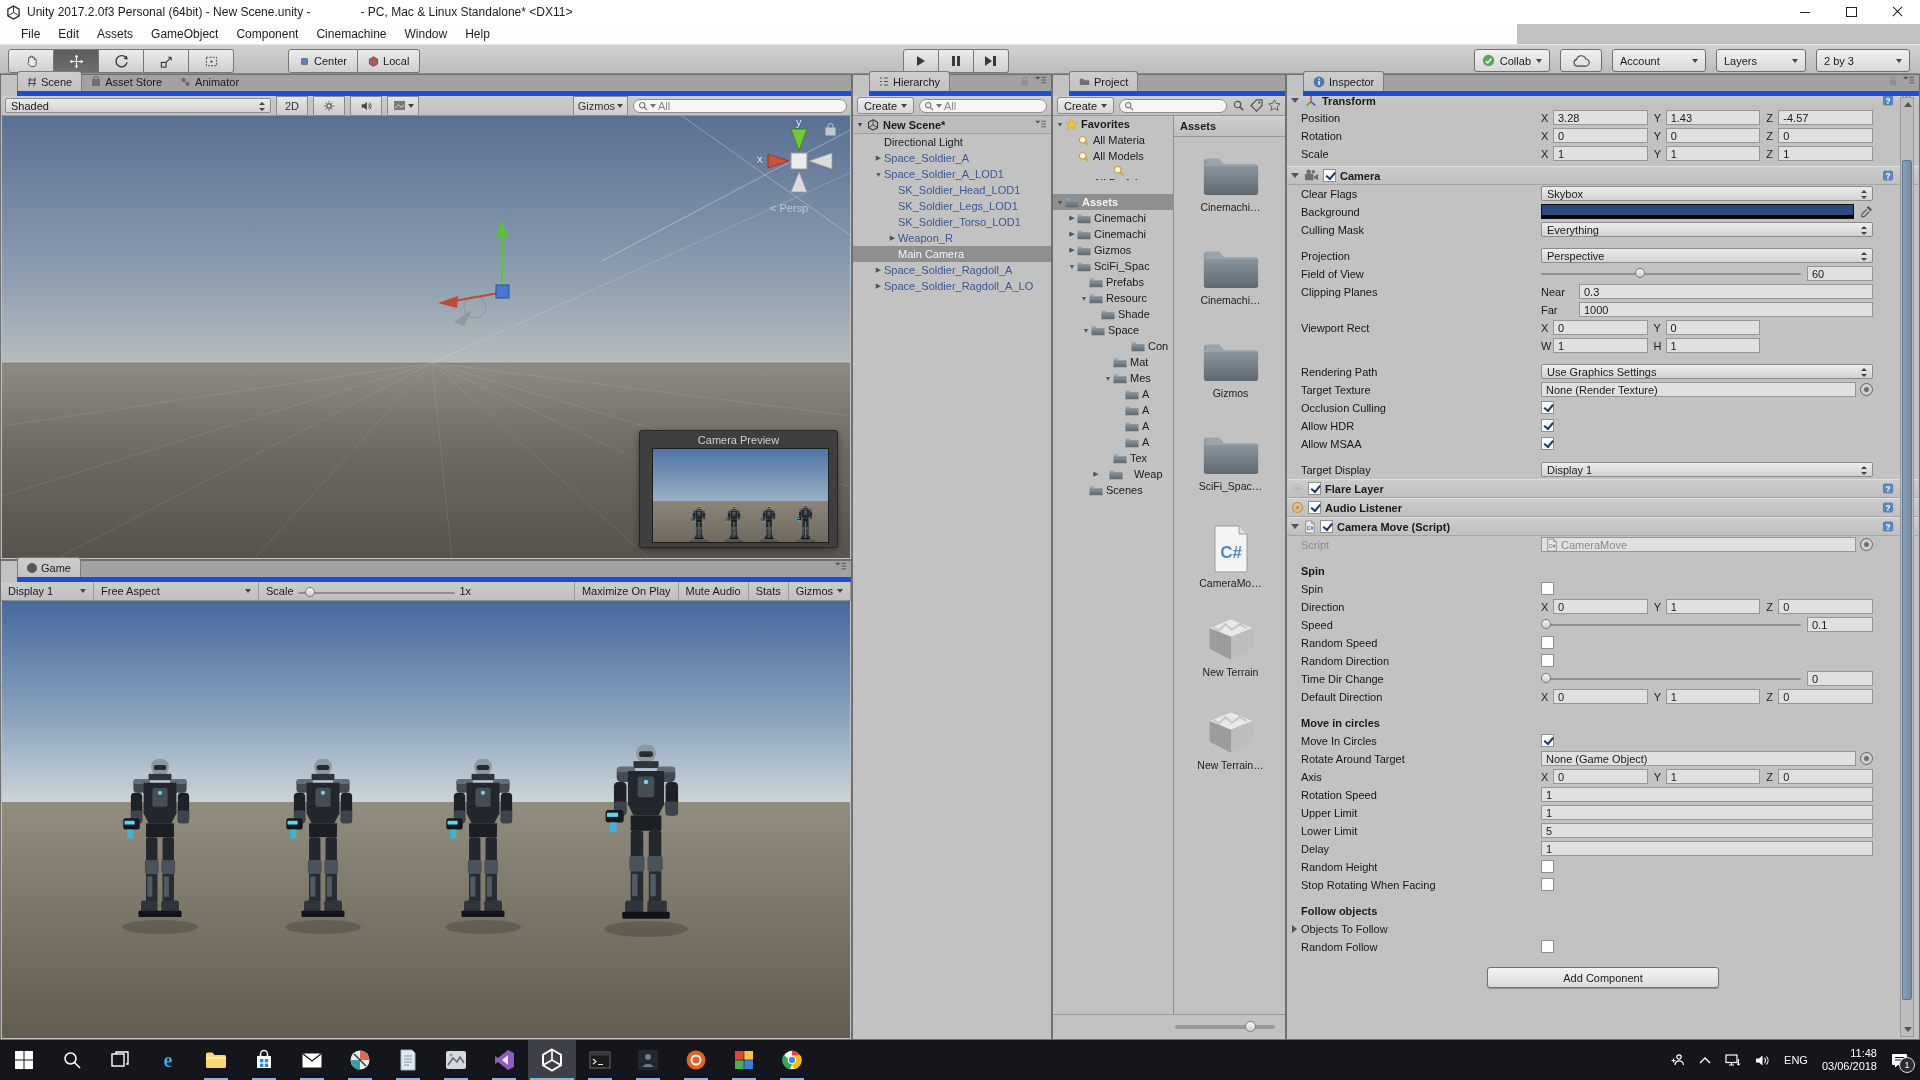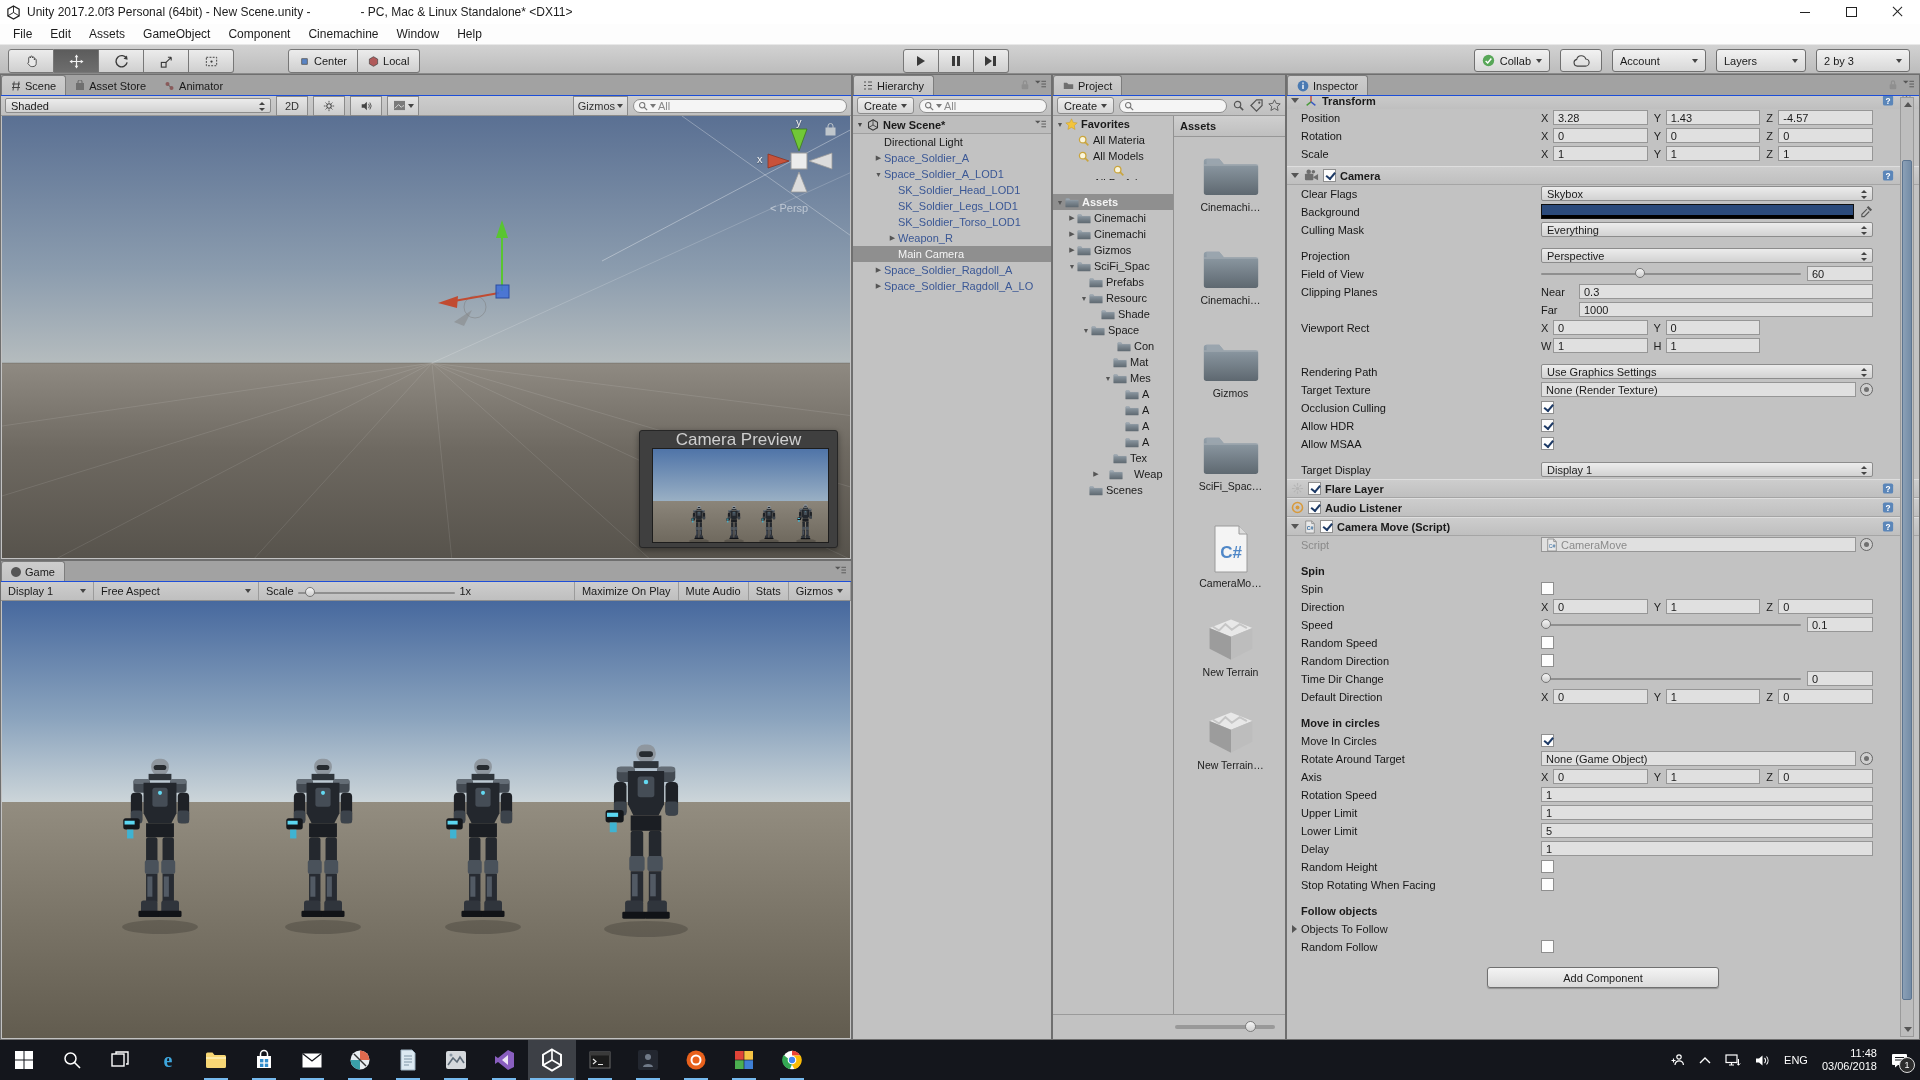--- a/index.html
+++ b/index.html
@@ -9,57 +9,57 @@
   
   .titlebar{position:absolute;left:0;top:0;width:1920px;height:24px;background:#fff;display:flex;align-items:center;}
   .tb-icon{margin:0 6px 0 6px}
   .tb-title{font-size:12px;color:#1c1c1c;white-space:pre;}
   .winbtns{position:absolute;right:0;top:0;height:24px;display:flex}
   .wbtn{width:46px;height:24px;display:flex;align-items:center;justify-content:center;position:relative}
   .wmin::after{content:"";width:10px;height:1px;background:#222}
   .wmax::after{content:"";width:9px;height:8px;border:1px solid #222}
   .wclose::before,.wclose::after{content:"";position:absolute;width:13px;height:1.2px;background:#222}
   .wclose::before{transform:rotate(45deg)} .wclose::after{transform:rotate(-45deg)}
-  .menubar{position:absolute;left:0;top:24px;width:1920px;height:20px;background:#fdfdfd;display:flex;align-items:center;padding-left:4px;box-sizing:border-box}
+  .menubar{position:absolute;left:0;top:24px;width:1517px;height:20px;background:#fdfdfd;display:flex;align-items:center;padding-left:12px;box-sizing:border-box}
   .menu-item{padding:0 9px;font-size:12px;color:#1c1c1c}
   .toolbar{position:absolute;left:0;top:44px;width:1920px;height:30px;background:linear-gradient(#d2d2d2,#bcbcbc);border-top:1px solid #e8e8e8;border-bottom:1px solid #8a8a8a;box-sizing:border-box}
   .toolgrp{position:absolute;left:8px;top:4px;display:flex}
   .tbtn{width:44px;height:22px;background:linear-gradient(#ececec,#cfcfcf);border:1px solid #777;border-left-width:0;
     display:flex;align-items:center;justify-content:center;color:#3a3a3a}
   .tbtn:first-child{border-left-width:1px;border-radius:3px 0 0 3px}
   .tbtn:last-child{border-radius:0 3px 3px 0}
   .tbtn.active{background:linear-gradient(#5c5c5c,#6e6e6e);color:#f2f2f2}
   .pivgrp{position:absolute;left:288px;top:4px;display:flex}
   .pbtn{height:22px;padding:0 10px;background:linear-gradient(#ececec,#cfcfcf);border:1px solid #777;border-left-width:0;display:flex;align-items:center;gap:4px;font-size:11px}
   .pbtn:first-child{border-left-width:1px;border-radius:3px 0 0 3px}
   .pbtn:last-child{border-radius:0 3px 3px 0}
   .playgrp{position:absolute;left:903px;top:4px;display:flex}
   .rightgrp{position:absolute;right:10px;top:4px;display:flex;gap:10px;align-items:center}
   .ddbtn{height:21px;background:linear-gradient(#f2f2f2,#d8d8d8);border:1px solid #707070;border-radius:3px;display:flex;align-items:center;gap:5px;padding:0 7px;font-size:11px}
   .caret{width:0;height:0;border-left:3.5px solid transparent;border-right:3.5px solid transparent;border-top:4px solid #444}
   
   .panel{position:absolute;background:#c2c2c2;border:1px solid #6f6f6f;box-sizing:border-box}
-  .tabstrip{position:absolute;left:0;top:0;right:0;height:21px;background:#a2a2a2;border-bottom:1px solid #1d4ed8;display:flex;align-items:flex-end;box-sizing:border-box}
+  .tabstrip{position:absolute;left:16px;top:0;right:0;height:21px;background:#a2a2a2;border-bottom:5px solid #1d4ed8;display:flex;align-items:flex-end;box-sizing:border-box}
   .tab{height:19px;display:flex;align-items:center;gap:4px;padding:0 9px;font-size:11px;color:#1a1a1a}
   .tab.active{background:linear-gradient(#cdcdcd,#c2c2c2);border:1px solid #7d7d7d;border-bottom:none;border-radius:3px 3px 0 0}
   .striptools{margin-left:auto;display:flex;align-items:center;gap:4px;padding-right:4px;height:21px}
   .ptoolbar{position:absolute;left:0;top:21px;right:0;height:20px;background:linear-gradient(#cdcdcd,#c0c0c0);border-bottom:1px solid #989898;display:flex;align-items:center;padding:0 4px;gap:5px;box-sizing:border-box}
   .createbtn{display:flex;align-items:center;gap:4px;height:15px;padding:0 6px;background:linear-gradient(#efefef,#d5d5d5);border:1px solid #8c8c8c;border-radius:3px}
   .pill{height:14px;border-radius:8px;background:#f5f5f5;border:1px solid #8f8f8f;display:flex;align-items:center;gap:2px;padding:0 8px 0 4px;color:#8a8a8a;box-sizing:border-box}
   .minibtn{height:18px;min-width:22px;padding:0 4px;background:linear-gradient(#e6e6e6,#cccccc);border:1px solid #8a8a8a;display:flex;align-items:center;justify-content:center;gap:2px;color:#333}
   
   #scene-panel{left:0;top:74px;width:852px;height:486px}
   .viewport{position:absolute;left:1px;top:41px;right:1px;bottom:1px;overflow:hidden}
   .scene-sky{position:absolute;left:0;top:0;right:0;height:247px;background:linear-gradient(180deg,#5a7093 0%,#8b9cae 62%,#b5bcbe 100%)}
   .scene-ground{position:absolute;left:0;top:247px;right:0;bottom:0;background:linear-gradient(180deg,#8f8a82 0%,#6e6961 45%,#57534c 100%)}
   .overlay{position:absolute;left:0;top:0}
   .axis-label{position:absolute;color:#f2f2f2;font-size:11px;text-shadow:0 1px 1px rgba(0,0,0,.4)}
   .persp-label{position:absolute;color:rgba(255,255,255,.5);font-size:11px}
   .campreview{position:absolute;left:637px;top:314px;width:199px;height:118px;background:#3f3f3f;border:1px solid #262626;border-radius:3px;box-shadow:0 2px 6px rgba(0,0,0,.4);box-sizing:border-box}
-  .campreview .cptitle{height:17px;display:flex;align-items:center;justify-content:center;color:#cfcfcf;font-size:17px}
+  .campreview .cptitle{height:17px;display:flex;align-items:center;justify-content:center;color:#cfcfcf;font-size:11px}
   .cpview{position:absolute;left:12px;top:17px;width:175px;height:93px;border:1px solid #1d1d1d;overflow:hidden}
   .cpsky{position:absolute;inset:0;background:linear-gradient(180deg,#4f74a8 0%,#9fb4c6 60%,#c7d2d8 100%)}
   .cpground{position:absolute;left:0;right:0;top:56%;bottom:0;background:linear-gradient(#8b857a,#6f695e)}
   
   #game-panel{left:0;top:560px;width:852px;height:480px}
   .gtoolbar{position:absolute;left:0;top:21px;right:0;height:19px;background:linear-gradient(#cdcdcd,#bfbfbf);border-bottom:1px solid #8f8f8f;display:flex;align-items:stretch;box-sizing:border-box;font-size:11px}
   .gseg{display:flex;align-items:center;gap:4px;padding:0 7px;border-right:1px solid #9b9b9b}
   .gseg.btn{border-left:none}
   .gspacer{flex:1}
   .game-viewport{top:40px}
@@ -816,21 +816,21 @@
           <span class="arr">▼</span>
           <span class="ticon" style="width: 14px; height: 11px;">
             <svg viewBox="0 0 64 50" width="100%" height="100%">
               <path d="M2 10 q0-3 3-3 h14 l5 6 h35 q3 0 3 3 v28 q0 3-3 3 H5 q-3 0-3-3z" fill="url(#foldg)"></path>
               <path d="M5 7 h14 l5 6 H5z" fill="#9aa5ae"></path>
               <path d="M2 14 h60" stroke="#aab3ba"></path>
             </svg>
           </span>
           <span class="lbl">Space</span>
         </div>
-        <div class="trow" style="padding-left: 54px;">
+        <div class="trow" style="padding-left: 68px;">
           <span class="arr"></span>
           <span class="ticon" style="width: 14px; height: 11px;">
             <svg viewBox="0 0 64 50" width="100%" height="100%">
               <path d="M2 10 q0-3 3-3 h14 l5 6 h35 q3 0 3 3 v28 q0 3-3 3 H5 q-3 0-3-3z" fill="url(#foldg)"></path>
               <path d="M5 7 h14 l5 6 H5z" fill="#9aa5ae"></path>
               <path d="M2 14 h60" stroke="#aab3ba"></path>
             </svg>
           </span>
           <span class="lbl">Con</span>
         </div>

